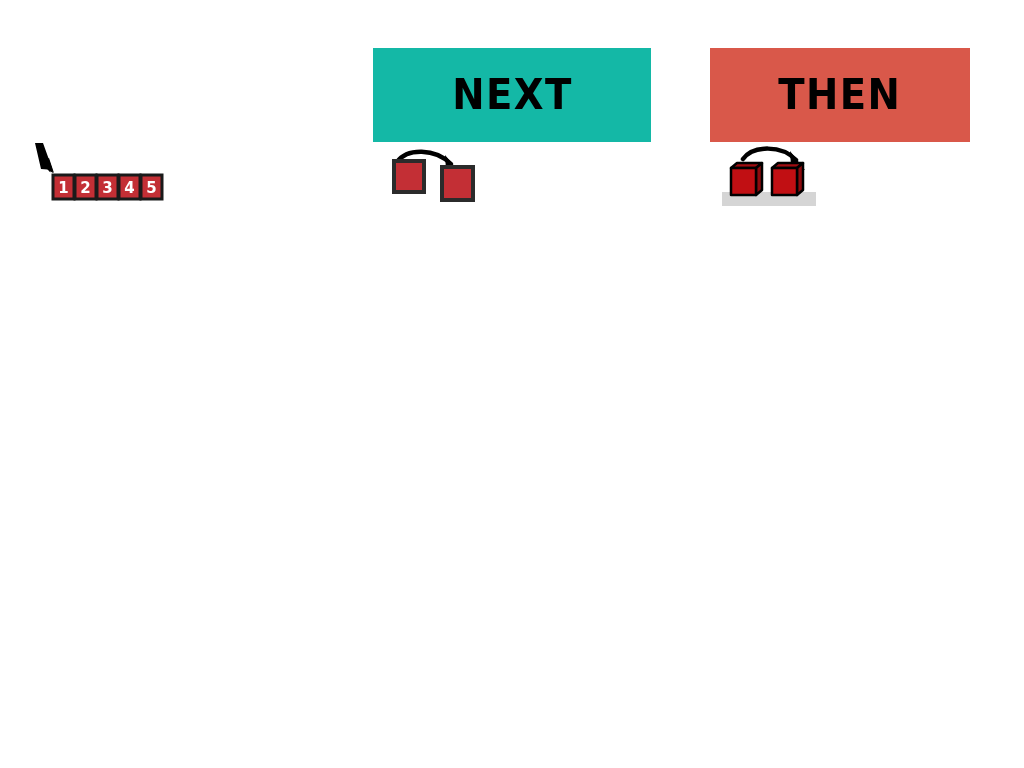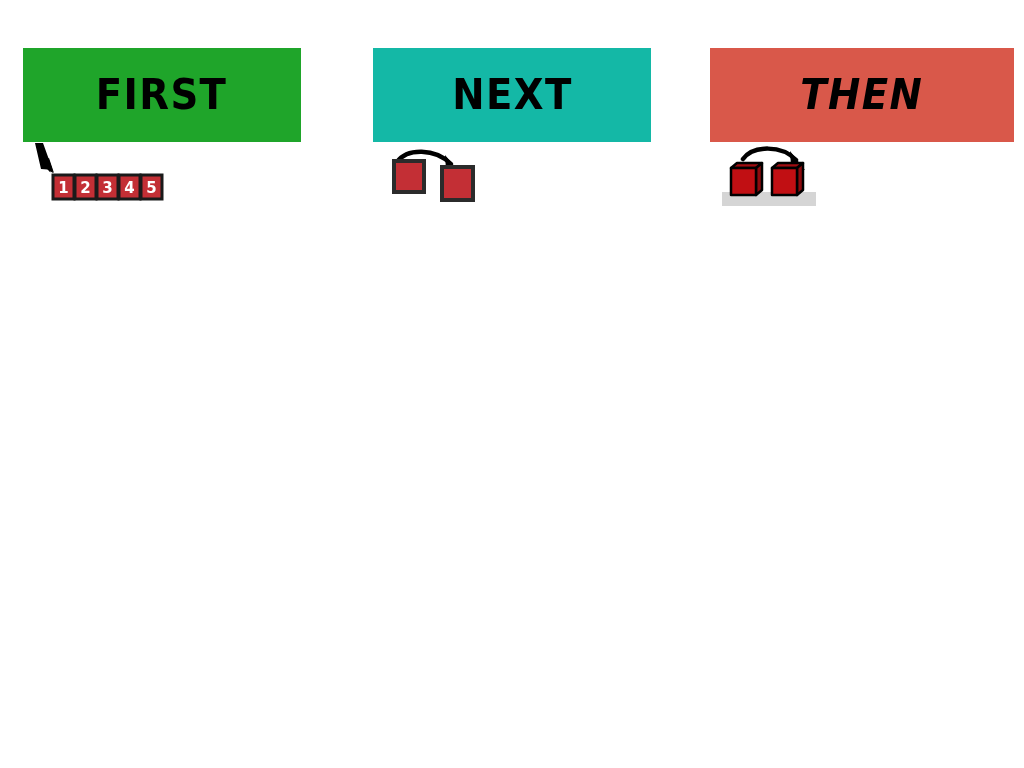--- a/index.html
+++ b/index.html
@@ -48,21 +48,21 @@
     color: #000000;
     line-height: 1;
     transform: scaleX(0.92);
     white-space: nowrap;
     -webkit-font-smoothing: antialiased;
   }
 
   
   #panel-first  { left: 23px;  top: 48px; width: 278px; height: 94px; }
   #panel-next   { left: 373px; top: 48px; width: 278px; height: 94px; }
-  #panel-then   { left: 710px; top: 48px; width: 304px; height: 94px; font-style: italic; }
+  #panel-then   { left: 710px; top: 48px; width: 260px; height: 94px; }
 
   
   .illustration {
     position: absolute;
   }
   #illus-first { left: 23px;  top: 142px; width: 280px; height: 80px; }
   #illus-next  { left: 373px; top: 142px; width: 280px; height: 80px; }
   #illus-then  { left: 710px; top: 142px; width: 280px; height: 80px; }
 
   .illus-svg {
@@ -76,25 +76,20 @@
     font-weight: 700;
     font-size: 15px;
     fill: #ffffff;
   }
 </style>
 </head>
 <body style="background: rgb(255, 255, 255);">
 
 <div class="canvas">
 
-  <div class="panel" id="panel-first">
-    <div class="banner" style="background: rgb(31, 165, 42);">
-      <span class="banner-label" style="color: rgb(0, 0, 0);">FIRST</span>
-    </div>
-  </div>
 
   <div class="illustration" id="illus-first">
     <svg class="illus-svg" width="280" height="80" viewBox="0 0 280 80" xmlns="http://www.w3.org/2000/svg">
 
       <g>
         <path d="M14 2 L24 22 L21 23 L27 30 L26.5 20.5 L23.5 21.6 L17.5 1.2 Z" fill="#000000"></path>
         <path d="M15 3 C18 10, 22 18, 26.5 27 L22.5 24.5 L27.5 30.5 L26.8 22 Z" fill="#000000"></path>
         <polygon points="12,1 20,1 29,26 30,31 24.5,27.5 18,27" fill="#000000"></polygon>
         <polygon points="17,20 31,31 26,16" fill="#000000"></polygon>
       </g>

